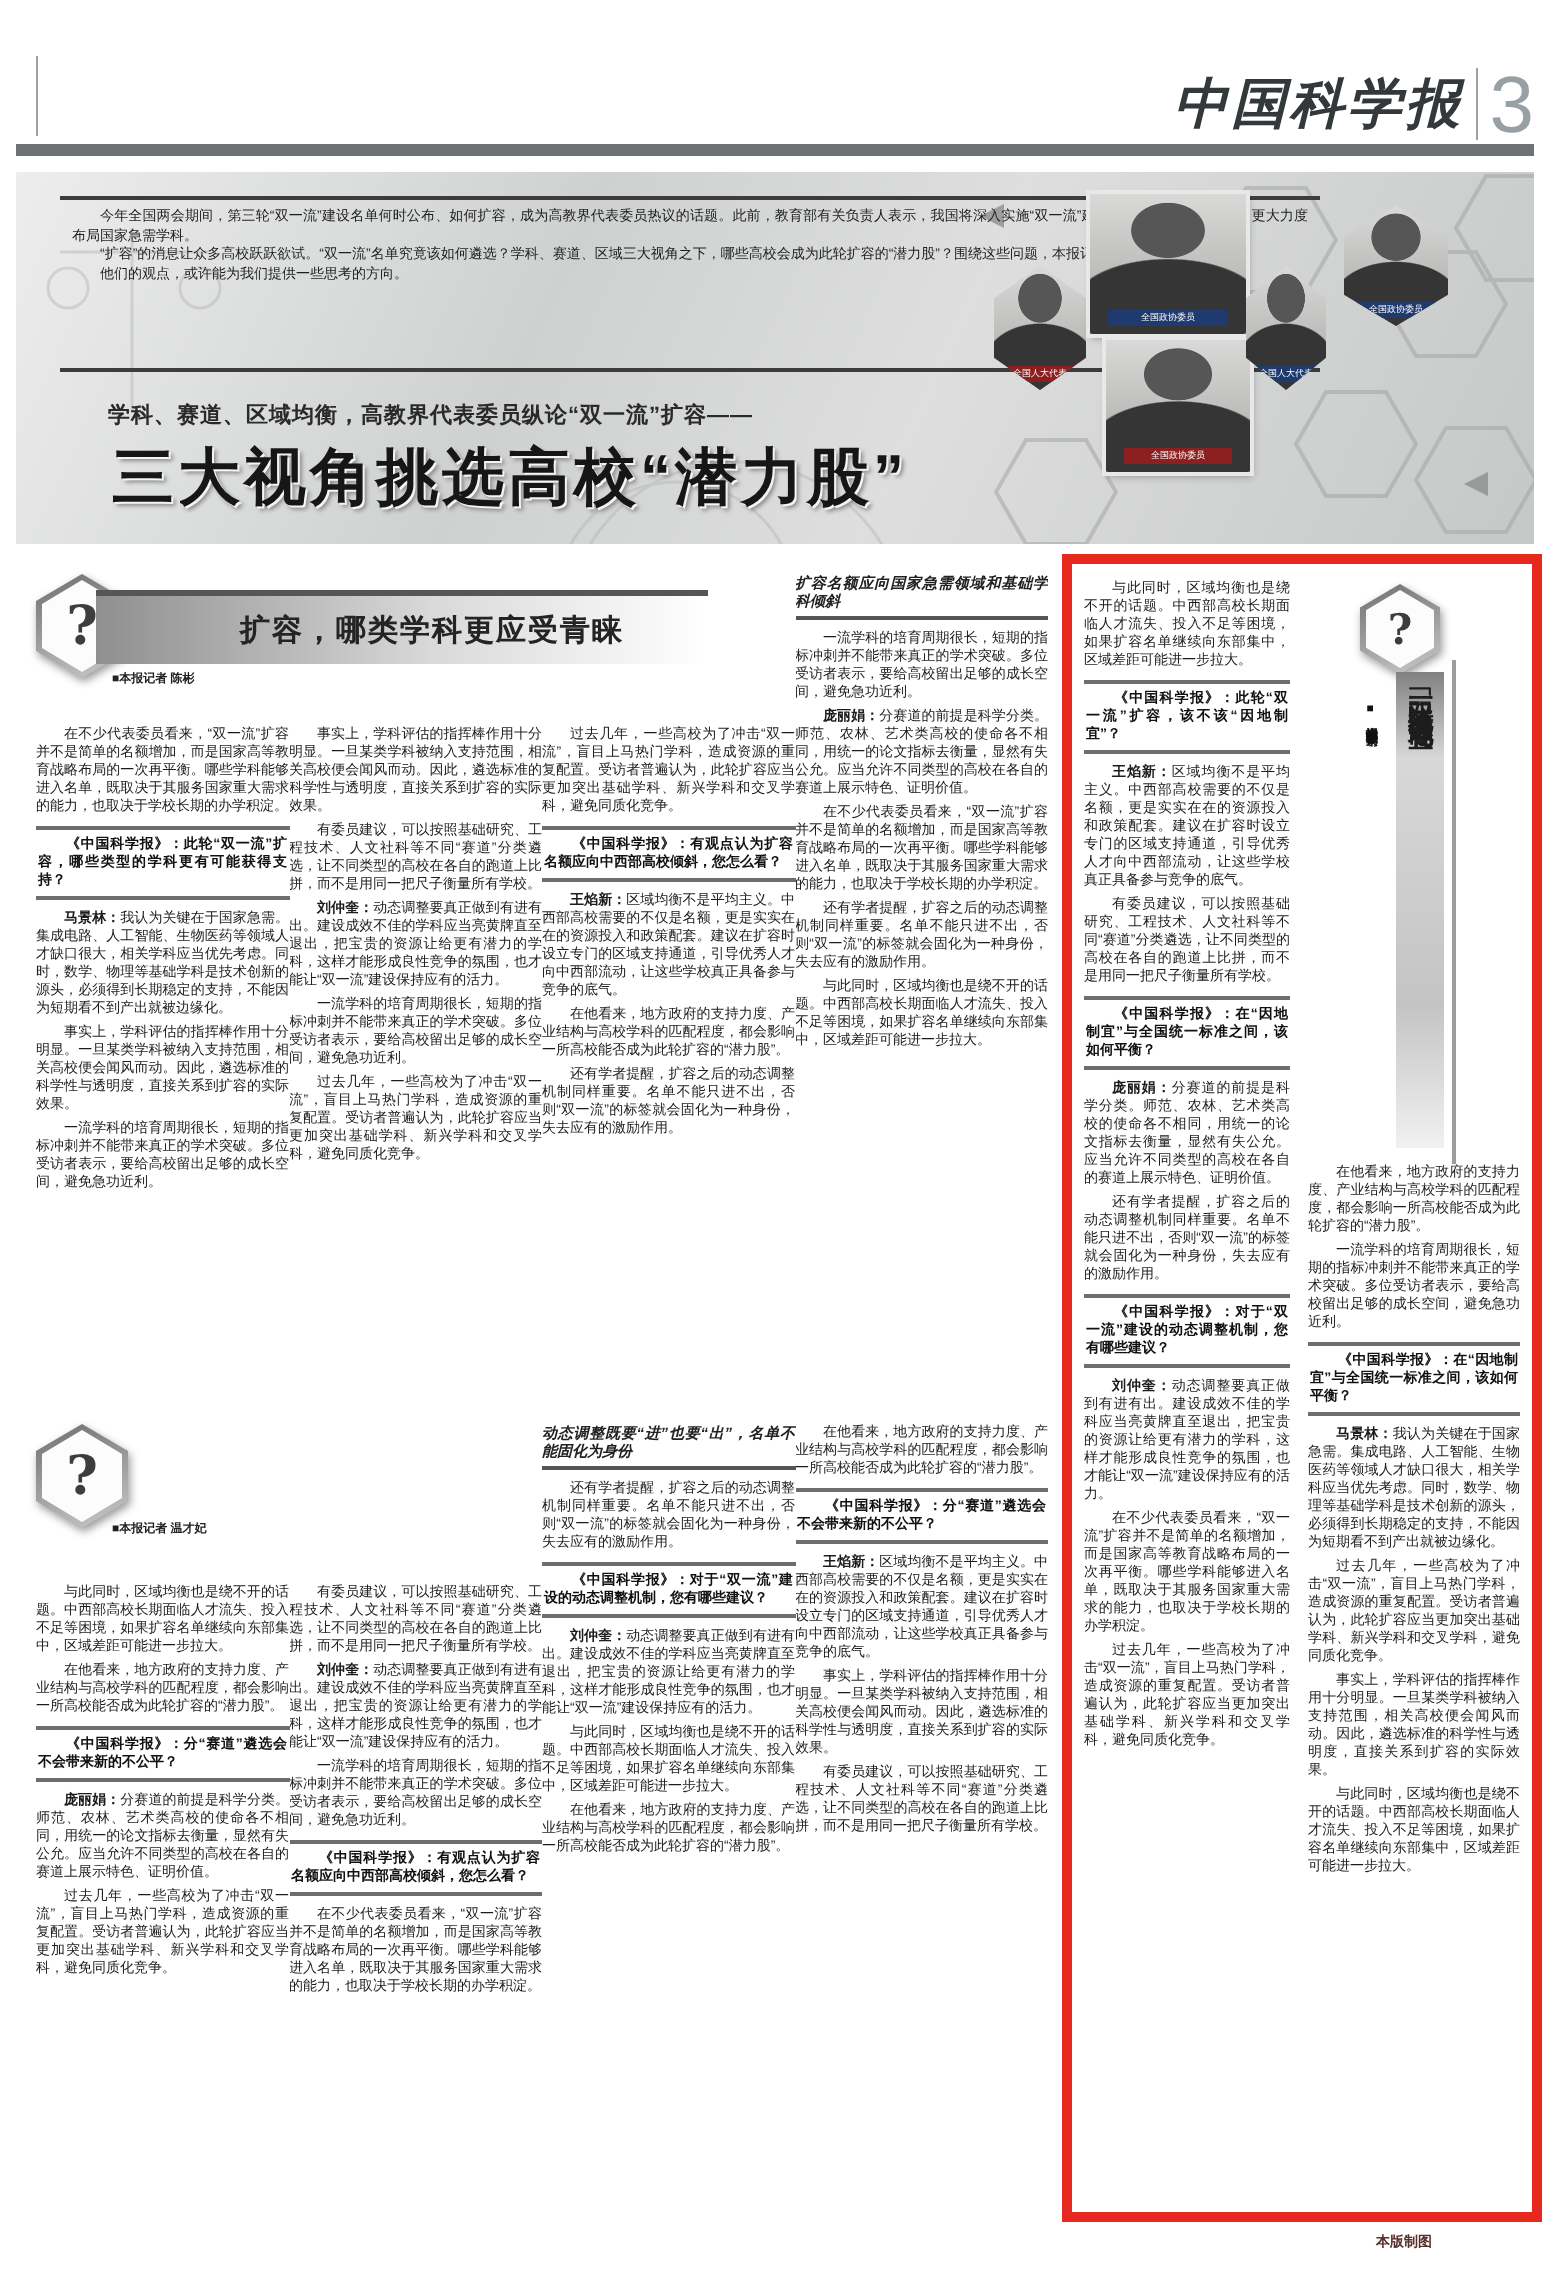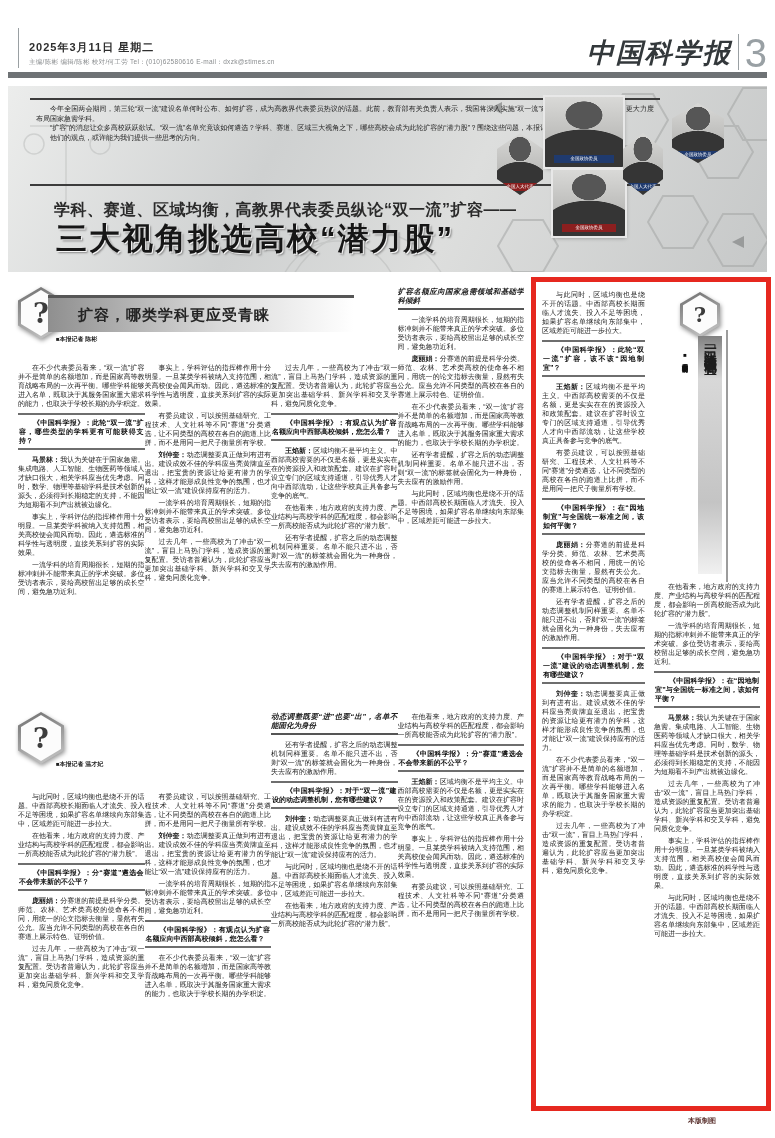--- a/index.html
+++ b/index.html
@@ -20,21 +20,21 @@
   .page-num{font-size:40px;color:#99a0a4;line-height:.85;}
   .top-bar{position:absolute;left:8px;top:72px;width:759px;height:6px;background:#6e7275;}
   
   .banner{position:absolute;left:8px;top:86px;width:759px;height:186px;overflow:hidden;
           background:linear-gradient(115deg,#ecedec 0%,#cfd1d1 35%,#dddedd 60%,#c6c8c8 100%);}
   .hexdeco{position:absolute;left:0;top:0;}
   .intro{position:absolute;left:22px;top:12px;width:618px;height:76px;overflow:hidden;
          border-top:2px solid #3c3c3c;border-bottom:2px solid #3c3c3c;padding:4px 6px;
          font-size:7px;line-height:9.5px;color:#1e1e1e;text-align:justify;}
   .intro .pr{margin:0;}
-  .kicker{position:absolute;left:46px;top:114px;font-size:16px;font-weight:bold;color:#2a2a2a;
+  .kicker{position:absolute;left:46px;top:114px;font-size:11px;font-weight:bold;color:#2a2a2a;
           letter-spacing:.5px;width:470px;border-bottom:0;}
   .headline{position:absolute;left:44px;top:128px;margin:4px;font-size:31px;font-weight:bold;color:#161616;
             letter-spacing:2px;text-shadow:1px 1px 0 #f4f4f4,2px 2px 2px #8a8a8a;}
   .portrait{position:absolute;margin:0;background-image:
       radial-gradient(ellipse 24% 20% at 50% 26%,#565656 97%,transparent),
       radial-gradient(ellipse 62% 34% at 50% 80%,#353535 97%,transparent),
       linear-gradient(180deg,#d9d9d7,#a7a7a5);
       box-shadow:0 0 0 2px #e8e8e8,1px 2px 4px rgba(0,0,0,.35);}
   .portrait.hex{clip-path:polygon(50% 0,100% 26%,100% 74%,50% 100%,0 74%,0 26%);box-shadow:none;}
   .portrait .cap{position:absolute;left:12%;right:12%;bottom:4px;height:8px;font-size:4.5px;color:#fff;
@@ -56,21 +56,21 @@
   .sec-header{position:absolute;top:0;left:0;height:66px;z-index:3;}
   .hexq{position:absolute;width:46px;height:52px;left:0;top:0;filter:drop-shadow(1px 2px 2px #999);}
   .hexq .ho{position:absolute;inset:0;background:linear-gradient(160deg,#6f6f6f,#cacaca);
             clip-path:polygon(50% 0,100% 26%,100% 74%,50% 100%,0 74%,0 26%);}
   .hexq .hi{position:absolute;inset:3px;background:#fcfcfc;
             clip-path:polygon(50% 0,100% 26%,100% 74%,50% 100%,0 74%,0 26%);
             display:flex;align-items:center;justify-content:center;
             font-family:"DejaVu Serif",serif;font-weight:bold;font-size:27px;color:#3d3d3d;}
   .sec-bar{position:absolute;left:30px;top:8px;height:34px;border-top:3px solid #565656;
            background:linear-gradient(90deg,#8f8f8f,#d9d9d9 55%,rgba(255,255,255,0));
-           display:flex;align-items:center;}
+           display:flex;align-items:center;justify-content:center;}
   .sec-title{font-size:15px;font-weight:bold;color:#242424;letter-spacing:1px;padding-left:30px;margin:0;}
   .sec-byline{position:absolute;left:38px;top:48px;font-size:6px;font-weight:bold;color:#222;}
   
   .feature{position:absolute;left:531px;top:277px;width:240px;height:834px;box-sizing:border-box;
            border:5px solid #e6281f;background:#fff;padding:8px 6px;display:flex;gap:9px;}
   .feat-cola{width:107px;height:100%;}
   .feat-colb{width:106px;height:100%;display:flex;flex-direction:column;}
   .feat-head{position:relative;height:292px;flex:none;}
   .feat-head .hexq{width:40px;height:45px;left:26px;top:2px;}
   .feat-head .hexq .hi{font-size:21px;}
@@ -87,24 +87,20 @@
   .arrow-l{position:absolute;width:0;height:0;border-top:6px solid transparent;border-bottom:6px solid transparent;
            border-right:12px solid #8d8f8e;opacity:.8;}
 </style>
 </head>
 <body>
 
 <div class="page">
 
   <header class="masthead">
     <div class="mh-divider"></div>
-    <div class="mh-date">
-      <div class="date">2025年3月11日 星期二</div>
-      <div class="info">主编/陈彬 编辑/陈彬 校对/何工劳 Tel：(010)62580616 E-mail：dxzk@stimes.cn</div>
-    </div>
     <div class="mh-spacer"></div>
     <div class="mh-right">
       <div class="paper-name">中国科学报</div>
       <div class="pn-divider"></div>
       <div class="page-num">3</div>
     </div>
   </header>
   <div class="top-bar"></div>
 
   <section class="banner">

